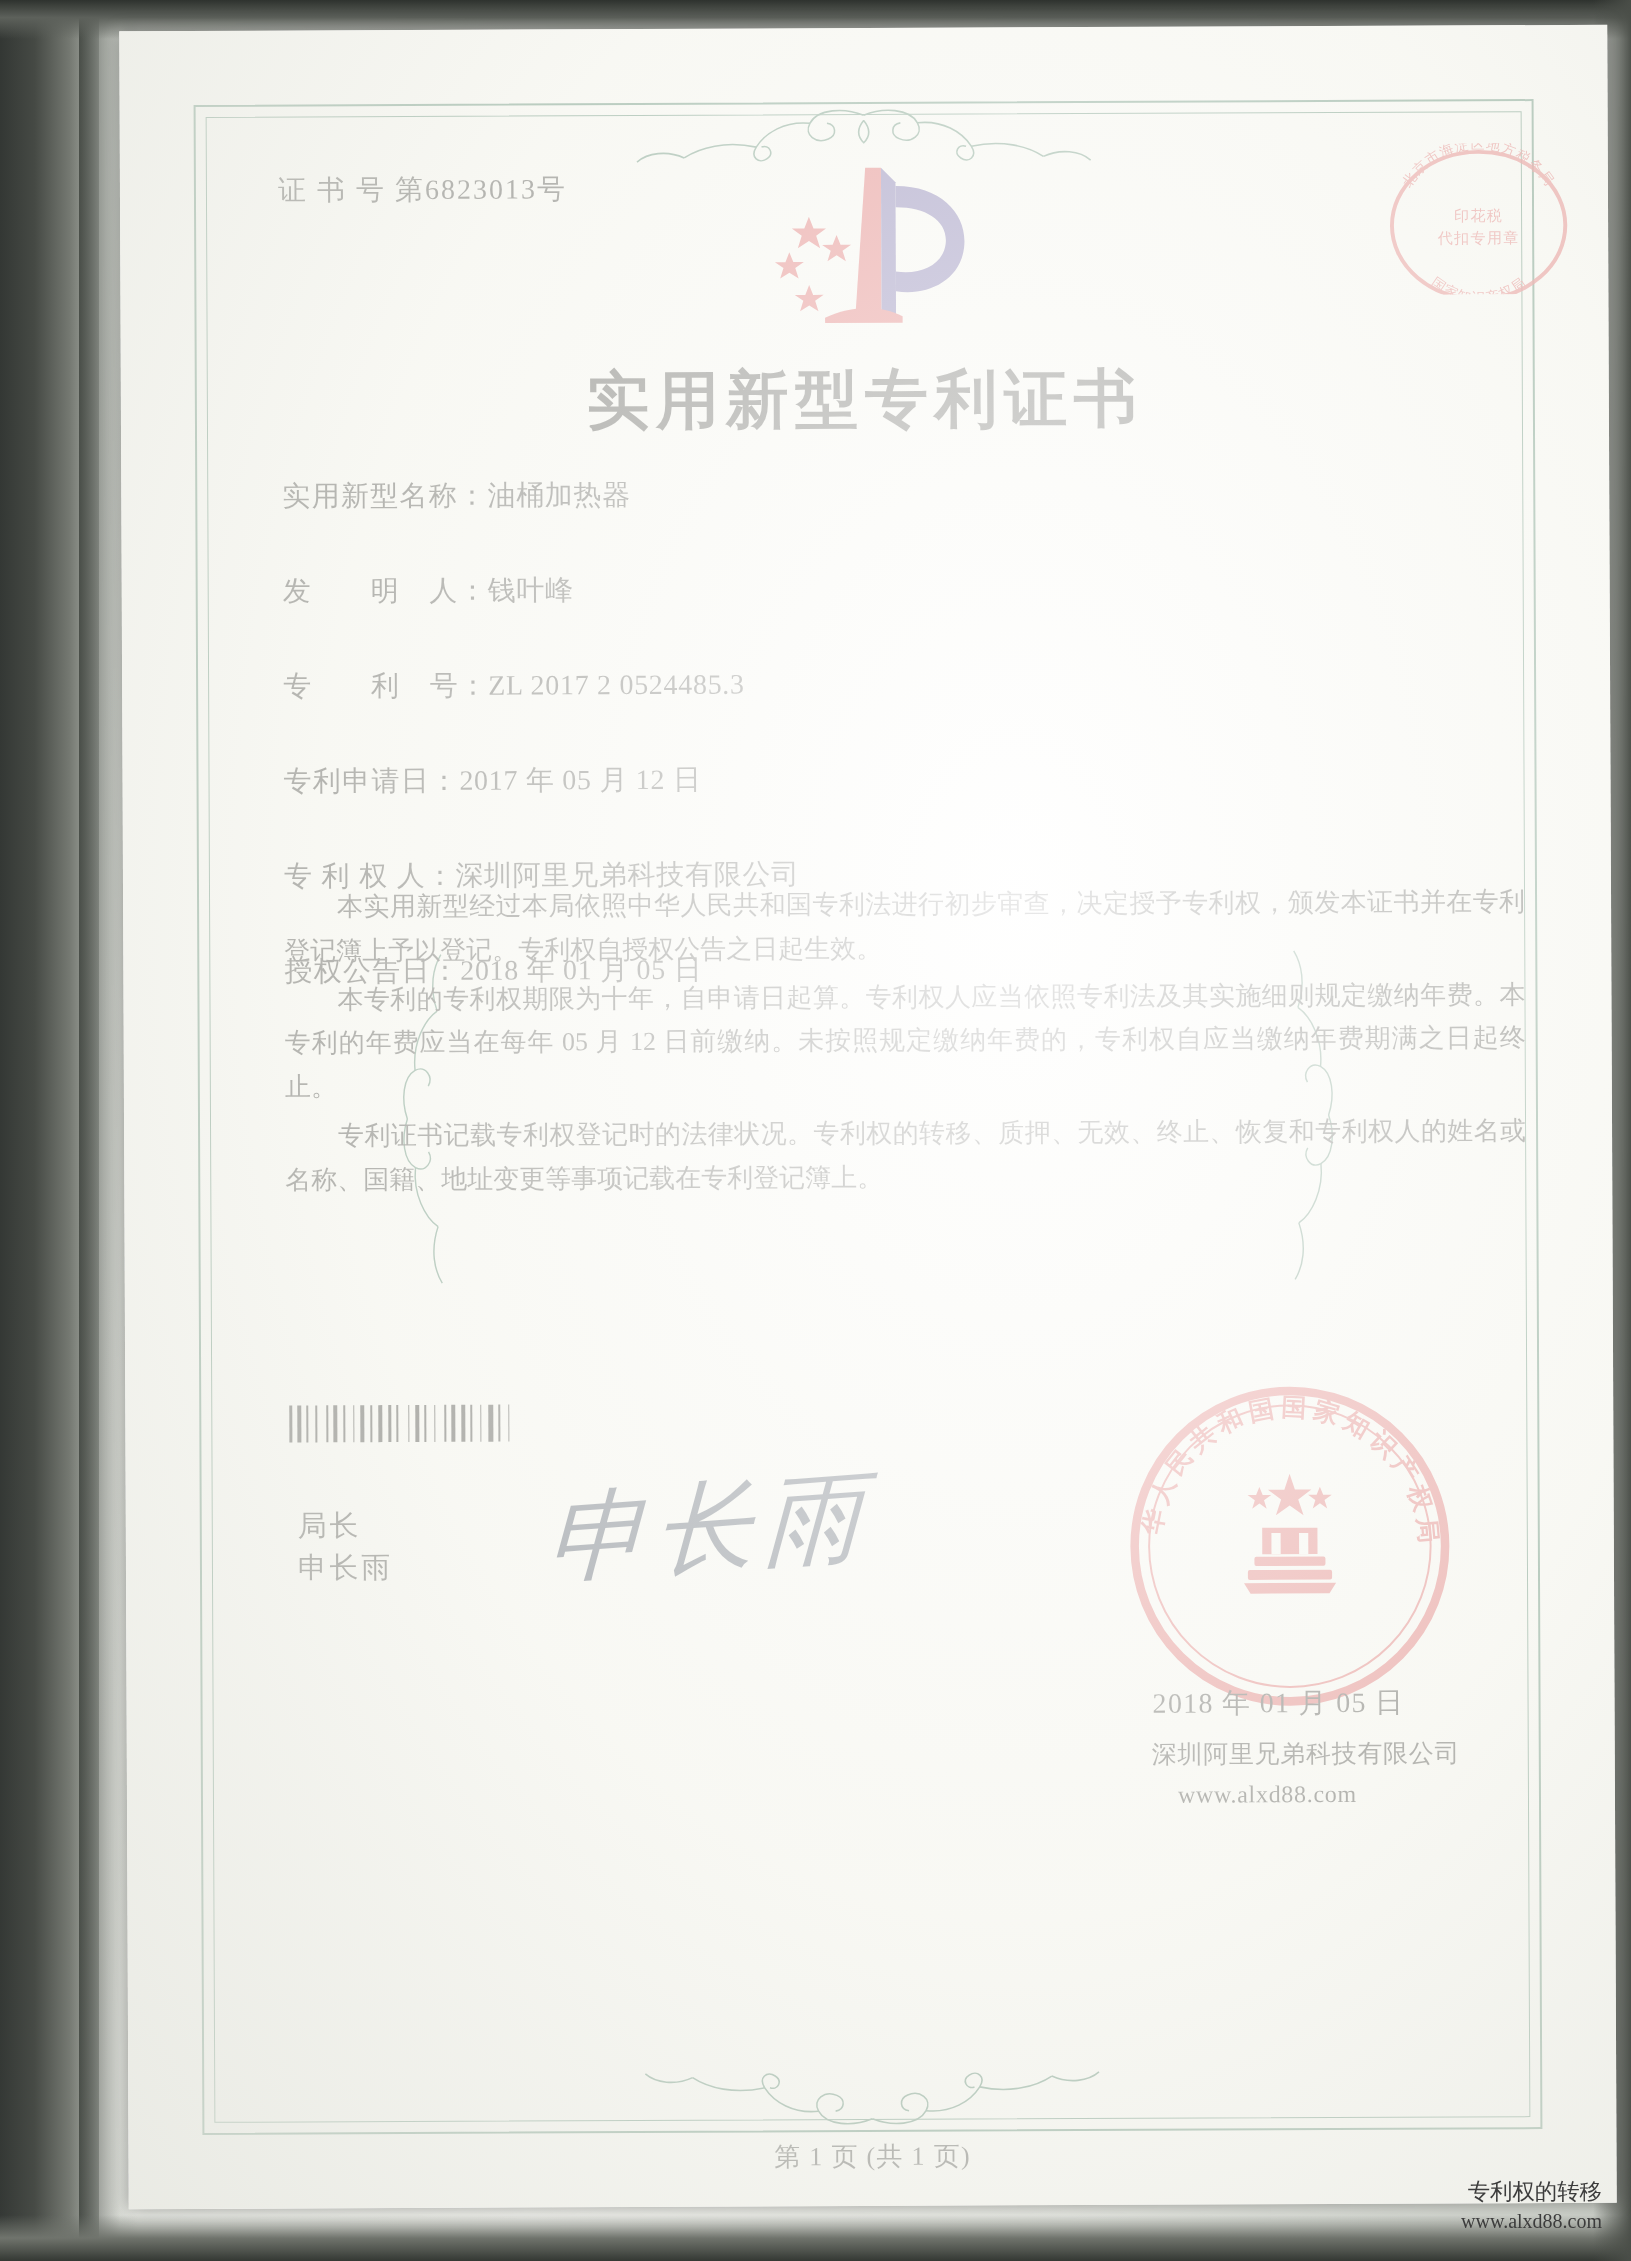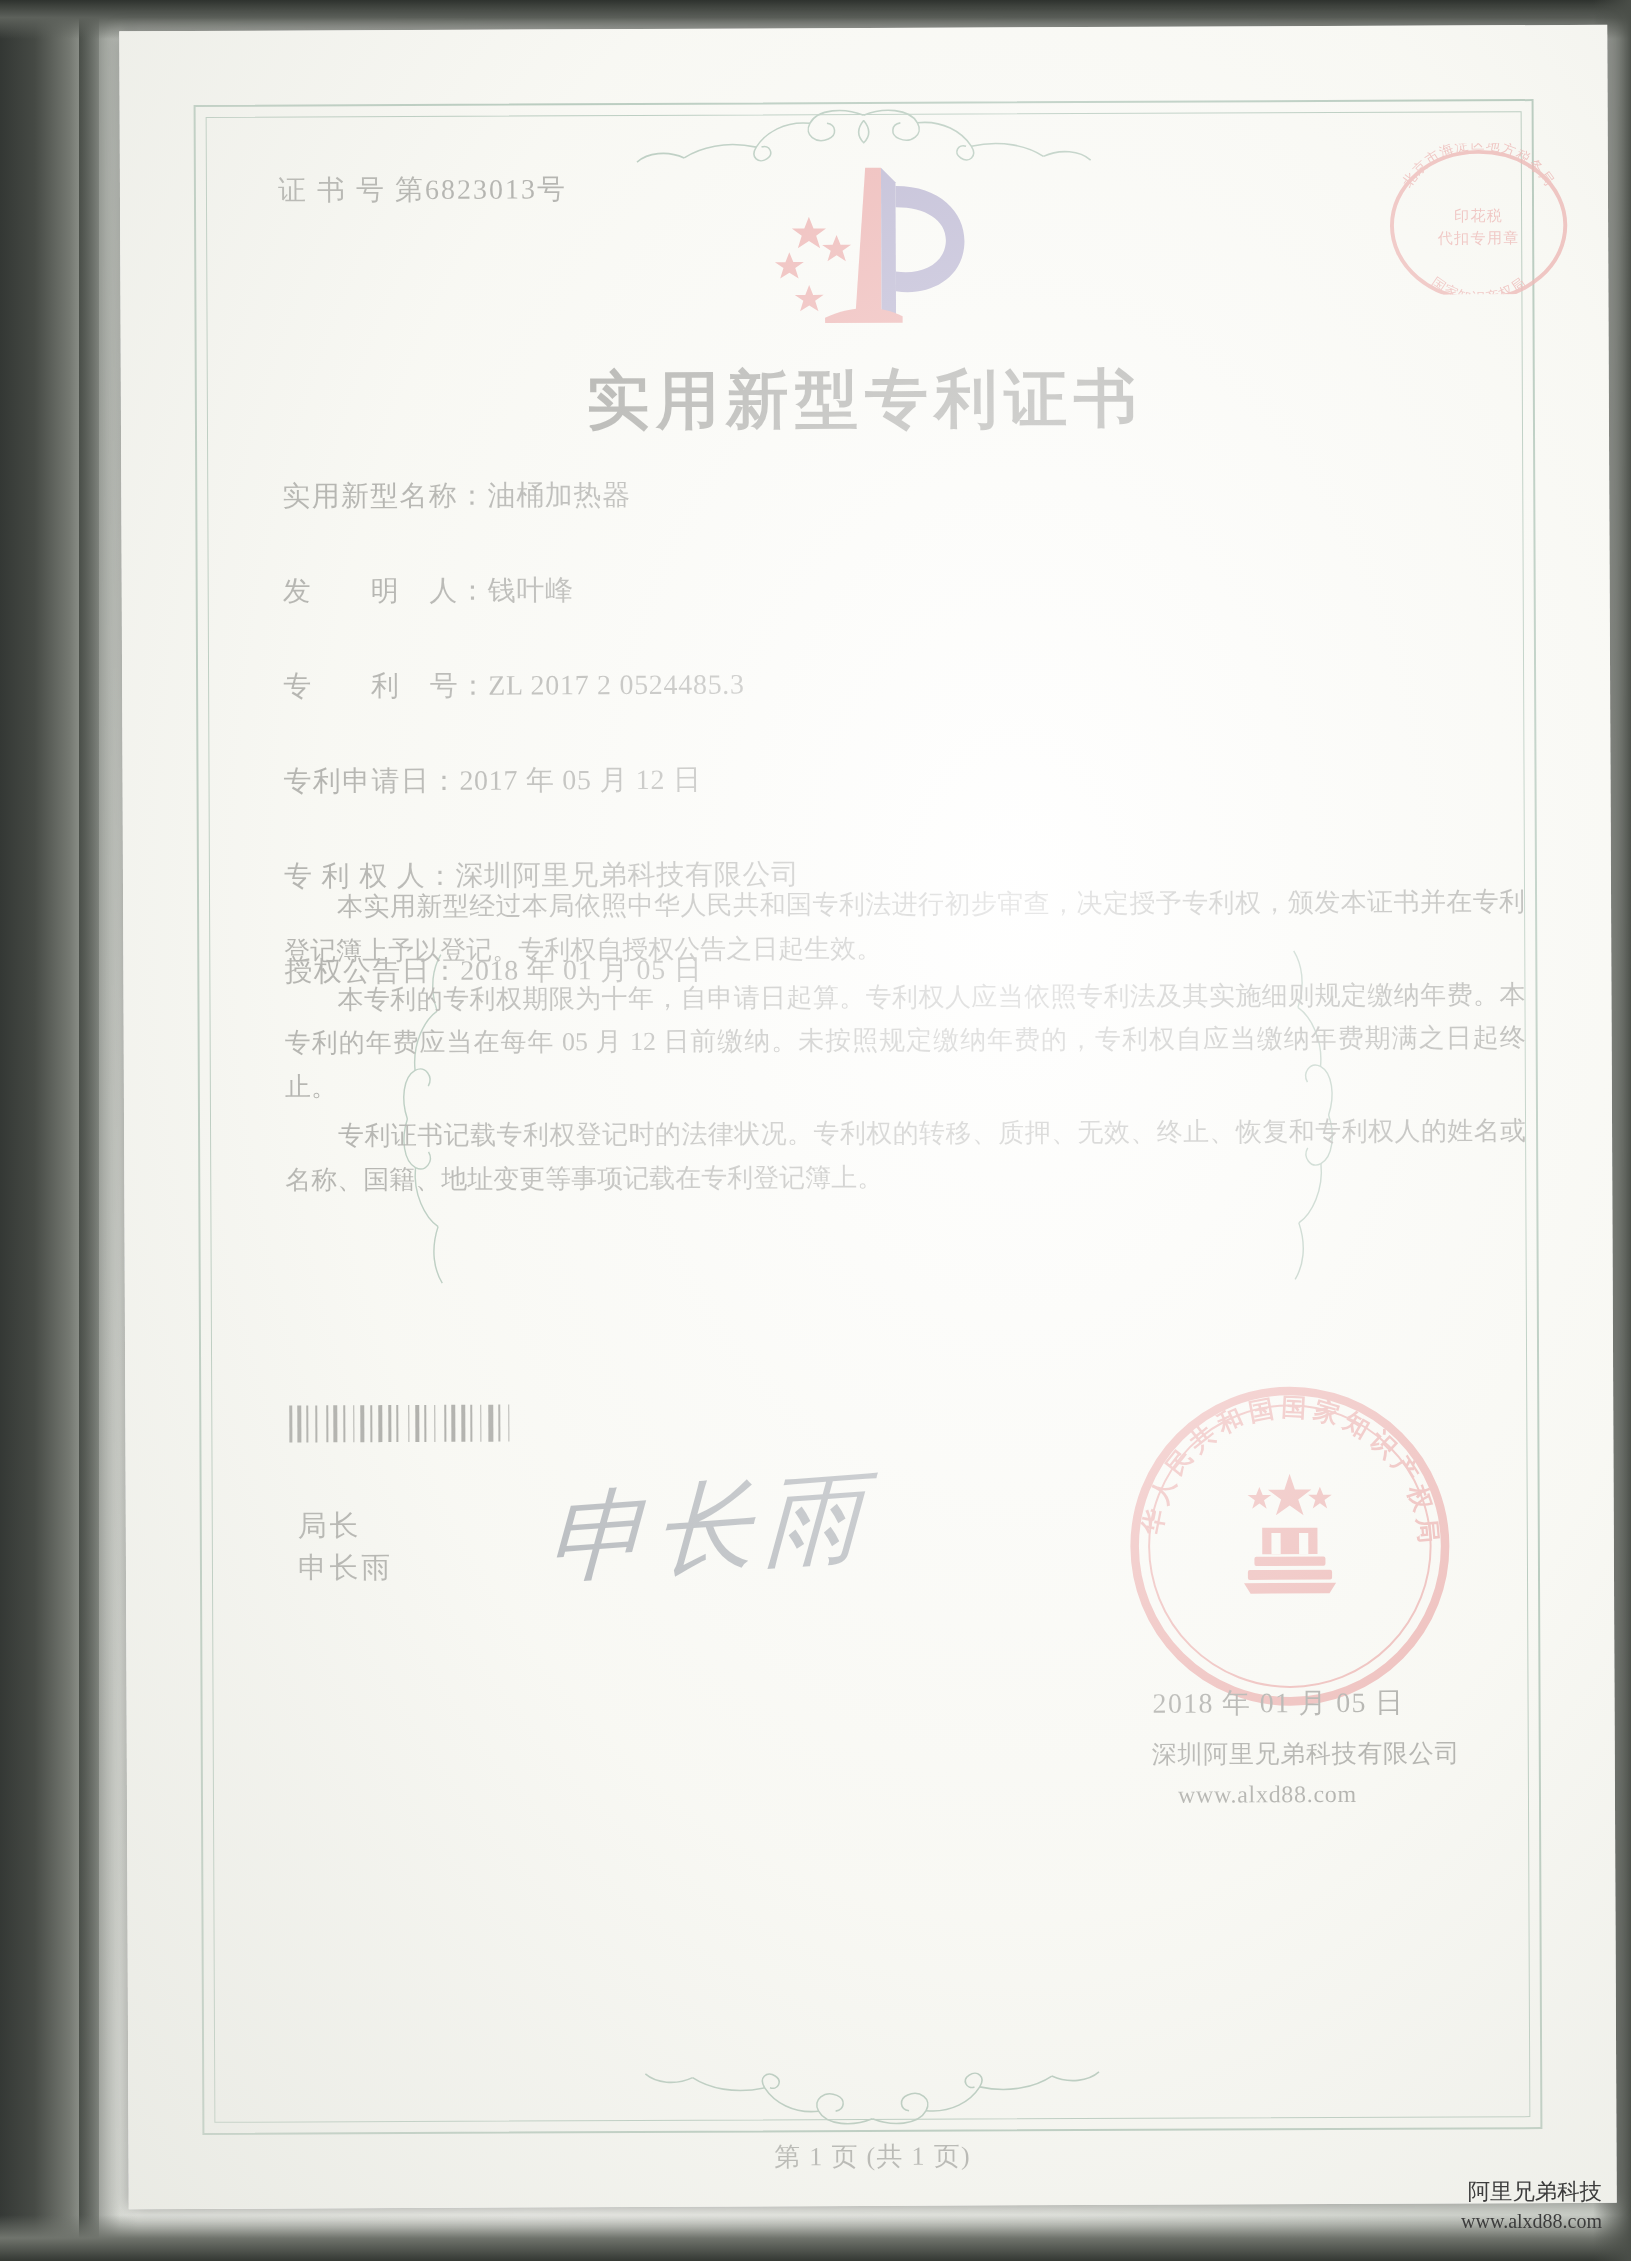--- a/index.html
+++ b/index.html
@@ -532,16 +532,16 @@
       <text x="160" y="152" text-anchor="middle" font-family="'DejaVu Serif',serif" font-size="23" fill="#d8292f" letter-spacing="2">代扣专用章</text>
     </svg>
   </div>
 
   <div class="page-no">第 1 页 (共 1 页)</div>
 
   <div class="paper-tint"></div>
 </div>
 
 <div class="watermark">
-  <div class="w1">阿里兄弟科技</div>
+  <div class="w1">专利权的转移</div>
   <div class="w2">www.alxd88.com</div>
 </div>
 
 
 </body></html>

